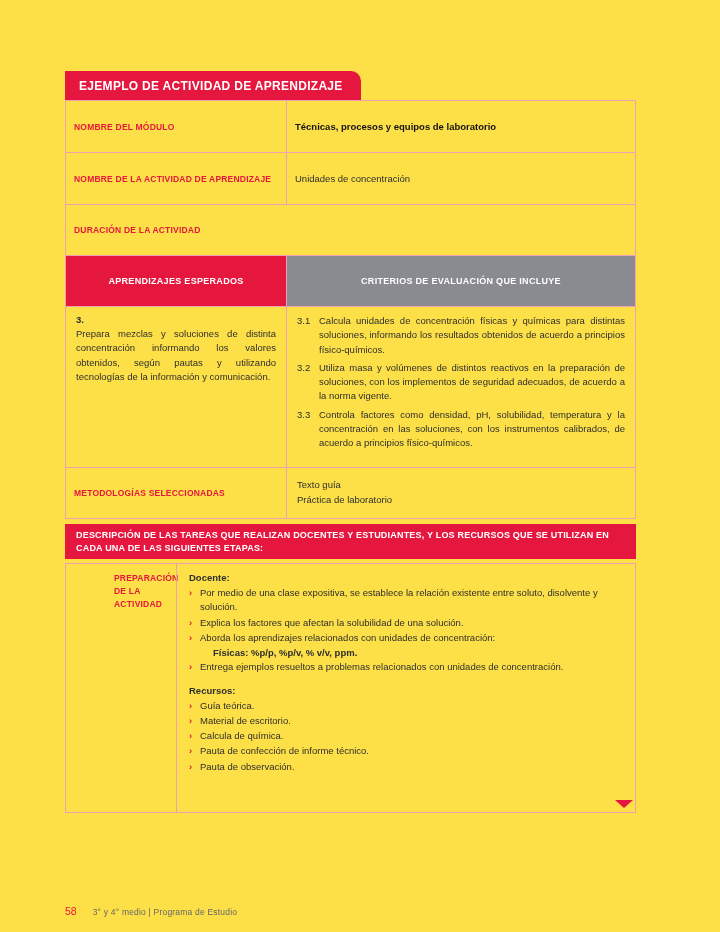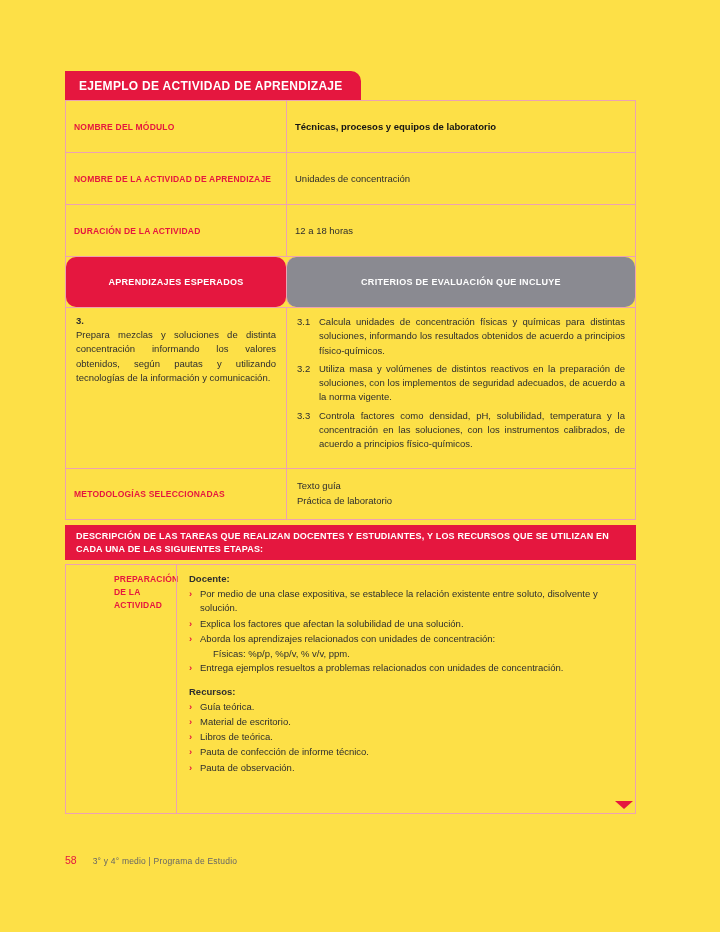--- a/index.html
+++ b/index.html
@@ -28,21 +28,21 @@
   .label-cell{
     color:var(--red);font-weight:700;font-size:8.5px;letter-spacing:.2px;
     display:flex;align-items:center;min-height:20px;
   }
   .value-cell{font-size:9.5px;color:#2e2e2e;display:flex;flex-direction:column;justify-content:center;}
   .value-cell.bold{font-weight:700;color:#141414;}
 
   .head-left,.head-right{
     color:#fff;font-weight:700;font-size:9px;letter-spacing:.3px;
     display:flex;align-items:center;justify-content:center;text-align:center;
-    padding:20px 4px;min-height:22px;border-radius:10px;
+    padding:20px 4px;min-height:22px;
   }
   .head-left{background:var(--red);}
   .head-right{background:var(--gray-header);}
 
   .learning-cell{font-size:9.5px;color:#2e2e2e;padding:7px 10px;min-height:160px;}
   .learning-num{font-weight:700;margin-bottom:2px;}
   .learning-text{text-align:justify;line-height:1.5;}
 
   .criteria-cell{padding:7px 10px;display:flex;flex-direction:column;gap:4px;}
   .criteria-item{display:flex;font-size:9.5px;line-height:1.5;color:#2e2e2e;}
@@ -61,29 +61,29 @@
     margin-top:4px;border:1px solid var(--border-pink);
     display:grid;grid-template-columns:110px 1fr;position:relative;min-height:250px;
   }
   .prep-label{align-items:flex-start;padding:8px 8px 0 8px;line-height:1.5;margin-left:40px;}
   .prep-content{border-left:1px solid var(--border-pink);padding:8px 12px 12px;font-size:9.5px;color:#2e2e2e;}
   .subhead{font-weight:700;margin-bottom:3px;}
   .subhead.recursos{margin-top:10px;}
   .bullet-item{display:flex;line-height:1.5;margin-bottom:1px;}
   .bullet{color:var(--red);flex:0 0 11px;font-weight:700;}
   .bullet-text{flex:1;}
-  .sub-line{padding-left:24px;line-height:1.5;}
+  .sub-line{padding-left:24px;line-height:1.5;font-weight:bold;}
 
   .triangle{
     position:absolute;right:2px;bottom:4px;width:0;height:0;
     border-left:9px solid transparent;border-right:9px solid transparent;
     border-top:8px solid var(--red);
   }
 
-  .footer{position:absolute;left:65px;top:820px;display:flex;align-items:baseline;gap:16px;}
+  .footer{position:absolute;left:65px;top:871px;display:flex;align-items:baseline;gap:16px;}
   .page-num{color:var(--red);font-size:10.5px;}
   .footer-text{color:#666;font-size:8.5px;letter-spacing:.2px;margin-top:36px;}
 </style>
 </head>
 <body>
 
 <div class="page">
   <div class="content">
 
     <div class="title-banner">EJEMPLO DE ACTIVIDAD DE APRENDIZAJE</div>
@@ -95,21 +95,20 @@
         <div class="td value-cell bold">Técnicas, procesos y equipos de laboratorio</div>
       </div>
 
       <div class="tr">
         <div class="td label-cell">NOMBRE DE LA ACTIVIDAD DE APRENDIZAJE</div>
         <div class="td value-cell">Unidades de concentración</div>
       </div>
 
       <div class="tr">
         <div class="td label-cell">DURACIÓN DE LA ACTIVIDAD</div>
-        <div class="td value-cell">12 a 18 horas</div>
       </div>
 
       <div class="tr">
         <div class="td head-left">APRENDIZAJES ESPERADOS</div>
         <div class="td head-right">CRITERIOS DE EVALUACIÓN QUE INCLUYE</div>
       </div>
 
       <div class="tr">
         <div class="td learning-cell">
           <div class="learning-num">3.</div>
@@ -172,21 +171,21 @@
         <div class="bullet-item">
           <span class="bullet">›</span>
           <span class="bullet-text">Guía teórica.</span>
         </div>
         <div class="bullet-item">
           <span class="bullet">›</span>
           <span class="bullet-text">Material de escritorio.</span>
         </div>
         <div class="bullet-item">
           <span class="bullet">›</span>
-          <span class="bullet-text">Libros de teórica.</span>
+          <span class="bullet-text">Calcula de química.</span>
         </div>
         <div class="bullet-item">
           <span class="bullet">›</span>
           <span class="bullet-text">Pauta de confección de informe técnico.</span>
         </div>
         <div class="bullet-item">
           <span class="bullet">›</span>
           <span class="bullet-text">Pauta de observación.</span>
         </div>
 

